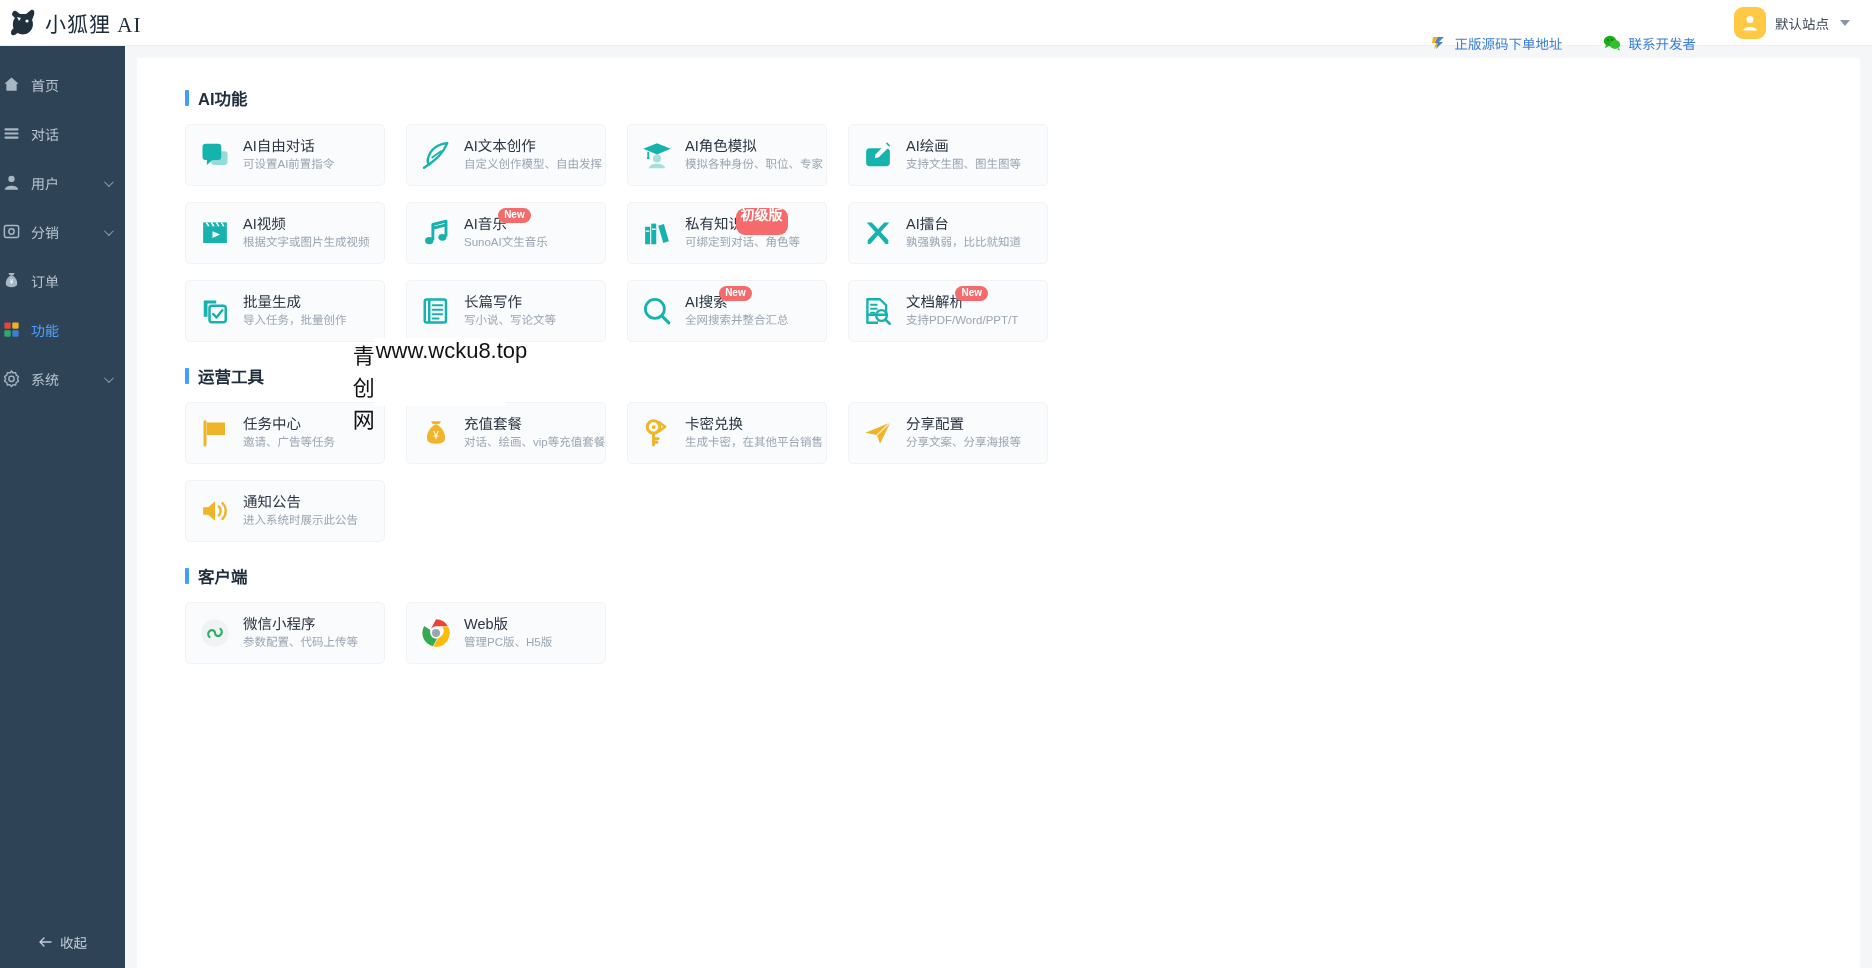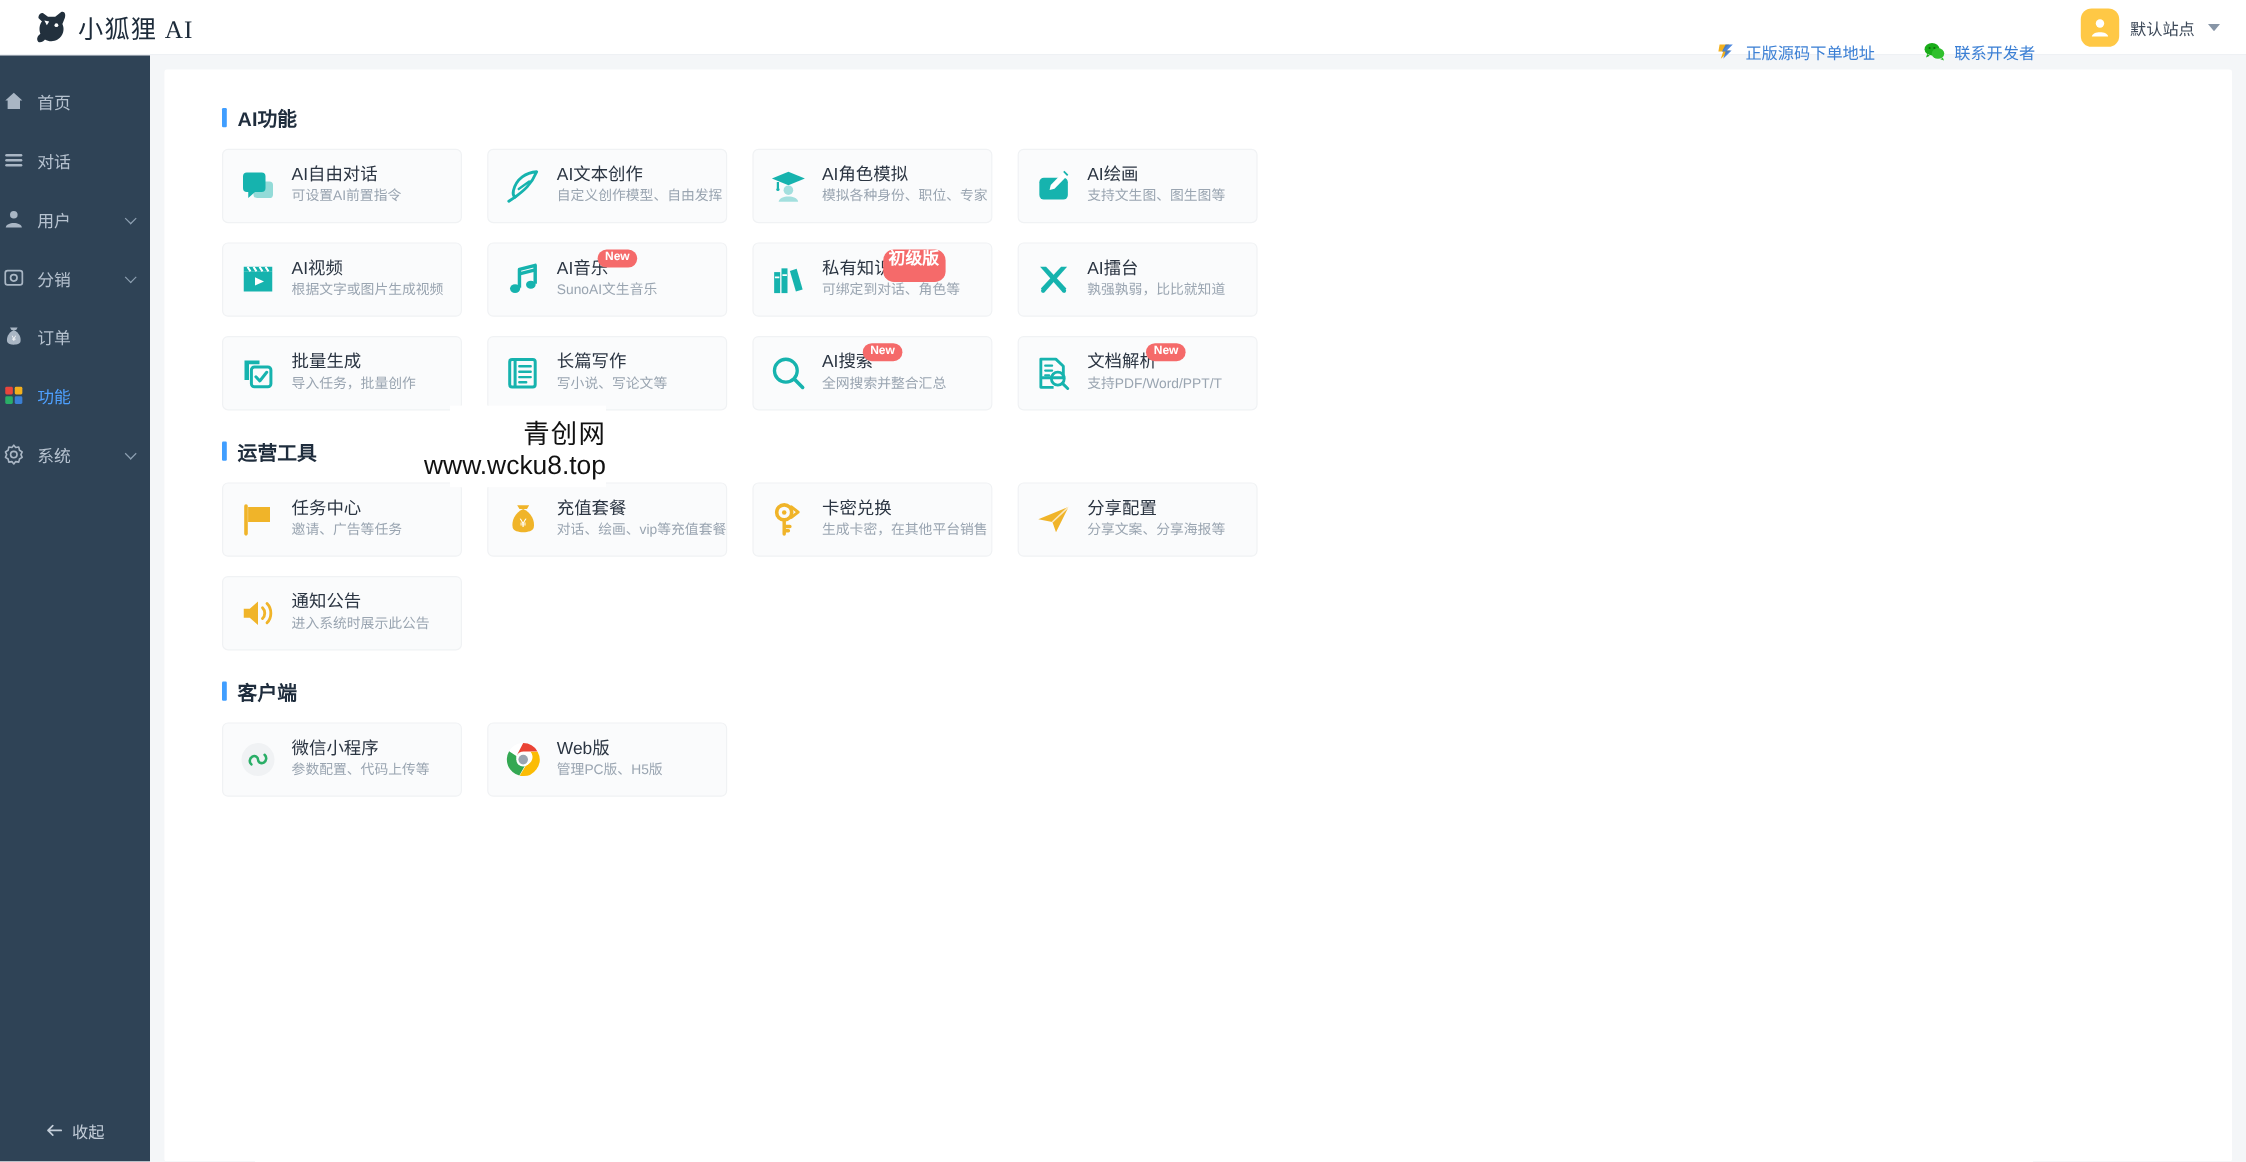--- a/index.html
+++ b/index.html
@@ -12,21 +12,21 @@
   body { position: relative; }
 
   
   .topbar {
     position: absolute; top: 0; left: 0; width: 1872px; height: 46px;
     background: #ffffff; display: flex; align-items: center;
     border-bottom: 1px solid #eef1f4; z-index: 30;
   }
   .brand {
     width: 150px; height: 46px; display: flex; align-items: center;
-    gap: 7px; padding-left: 28px;
+    gap: 7px; padding-left: 8px;
   }
   .brand-logo { width: 30px; height: 30px; flex: 0 0 30px; }
   .brand-name {
     font-size: 21px; color: #1d2b3a; letter-spacing: 1px;
     font-family: "Liberation Serif", "DejaVu Serif", serif; white-space: nowrap;
   }
   .topbar-spacer { flex: 1 1 auto; }
   .top-actions { display: flex; align-items: center; gap: 0; padding-right: 16px; }
   .top-link {
     display: flex; align-items: center; gap: 8px; height: 46px;
@@ -111,21 +111,21 @@
     position: absolute; top: -7px; right: -24px;
     background: #f56a6a; color: #fff; font-size: 10px; font-weight: bold;
     border-radius: 9px; padding: 1px 6px 2px 6px; line-height: 12px; white-space: nowrap;
   }
   .badge.cn { font-size: 14px; padding: 1px 5px 14px 5px; right: -30px; }
 
   
   .watermark {
     position: absolute; left: 375px; top: 338px; width: 130px; height: 68px;
     background: #ffffff; z-index: 40;
-    display: flex; flex-direction: column; align-items: flex-end; justify-content: center;
+    display: flex; align-items: flex-start; justify-content: center;
     pointer-events: none;
   }
   .wm-line1 { font-size: 22px; color: #111; letter-spacing: 1px; }
   .wm-line2 { font-size: 22px; color: #111; letter-spacing: 0px; }
 </style>
 </head>
 <body>
 
 <div class="topbar">
   <div class="brand">

